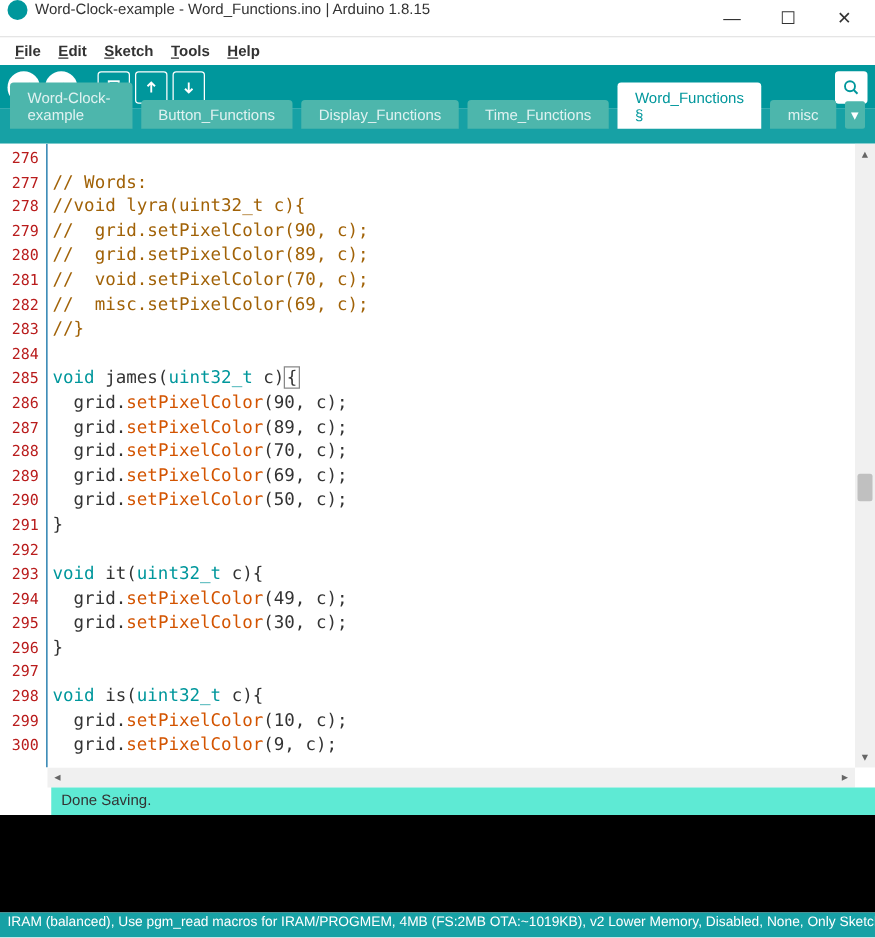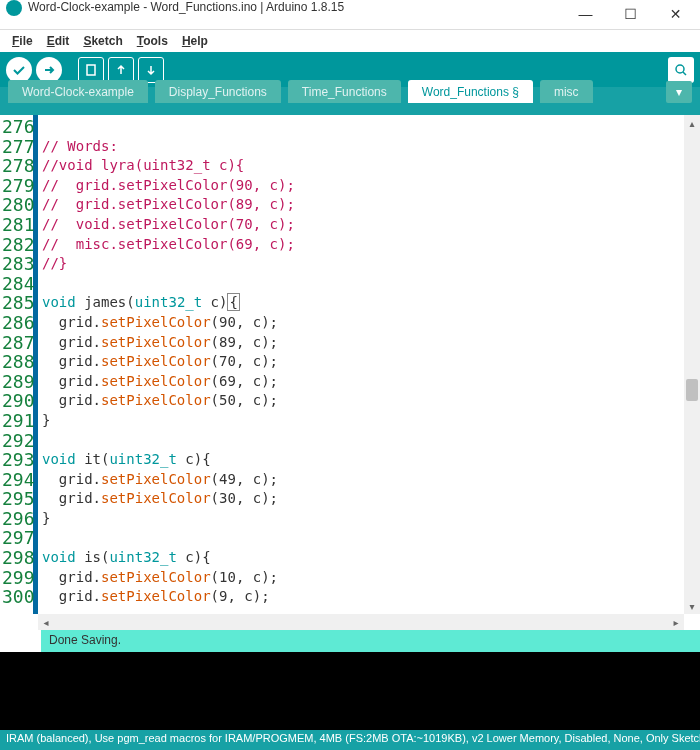--- a/index.html
+++ b/index.html
@@ -15,36 +15,36 @@
     .toolbar { height: 35px; background: #00979c; display: flex; align-items: center; padding: 0 6px; gap: 4px; }
     .tool-btn { width: 26px; height: 26px; border-radius: 50%; background: #fff; display: flex; align-items: center; justify-content: center; color: #00979c; }
     .tool-btn.square { border-radius: 3px; background: transparent; border: 1px solid #fff; color: #fff; }
     .tool-spacer { flex: 1; }
     .tool-monitor { width: 26px; height: 26px; background: #fff; border-radius: 3px; display: flex; align-items: center; justify-content: center; color: #00979c; font-size: 14px; }
     .tabs { height: 28px; background: #17a1a5; display: flex; align-items: flex-end; padding: 12px 8px; gap: 7px; }
     .tab { padding: 5px 14px 4px; background: #4db6ac; color: #e0f2f1; font-size: 12px; border-radius: 3px 3px 0 0; cursor: pointer; }
     .tab.active { background: #fff; color: #00979c; }
     .tab-arrow { margin-left: auto; width: 26px; height: 22px; background: #4db6ac; display: flex; align-items: center; justify-content: center; color: #fff; border-radius: 2px; }
     .editor { flex: 1; display: flex; background: #fff; overflow: hidden; position: relative; }
-    .gutter { width: 38px; background: #fff; text-align: right; padding: 2px 6px 2px 2px; color: #15803d; font-family: "Consolas", monospace; font-size: 18px; line-height: 19.6px; border-right: 5px solid #0369a1; }
+    .gutter { width: 38px; background: #fff; text-align: right; padding: 2px 6px 2px 2px; color: #b91c1c; font-family: "Consolas", monospace; font-size: 12px; line-height: 19.6px; border-right: 1px solid #0369a1; }
     .code { flex: 1; padding: 2px 4px; font-family: "Consolas", monospace; font-size: 14px; line-height: 19.6px; color: #333; white-space: pre; overflow: hidden; }
     .vscroll { width: 16px; background: #f0f0f0; display: flex; flex-direction: column; }
     .vscroll-arrow { height: 16px; display: flex; align-items: center; justify-content: center; font-size: 10px; color: #666; background: #f0f0f0; }
     .vscroll-track { flex: 1; position: relative; }
     .vscroll-thumb { position: absolute; left: 2px; right: 2px; top: 53%; height: 22px; background: #c0c0c0; border-radius: 2px; }
     .hscroll { height: 16px; background: #f0f0f0; display: flex; margin: 0 16px 0 38px; }
     .hscroll-arrow { width: 16px; display: flex; align-items: center; justify-content: center; font-size: 10px; color: #666; }
     .hscroll-track { flex: 1; }
     .status { height: 22px; background: #5eead4; color: #333; font-size: 12px; padding: 3px 8px; margin-left: 41px; }
     .console { height: 78px; background: #000; }
     .footer { height: 20px; background: #17a1a5; color: #fff; font-size: 11px; padding: 2px 6px; white-space: nowrap; overflow: hidden; }
     .kw { color: #00979c; }
     .type { color: #00979c; }
     .fn { color: #d35400; }
-    .comment { color: #be185d; text-align: center; }
+    .comment { color: #a16207; text-align: center; }
     .brace-hl { border: 1px solid #888; padding: 0 1px; }
   </style>
 </head>
 <body>
 
 <div class="titlebar">
   <div class="titlebar-icon"></div>
   <div class="titlebar-text">Word-Clock-example - Word_Functions.ino | Arduino 1.8.15</div>
   <div class="win-controls">
     <div class="win-btn">—</div>
@@ -92,20 +92,21 @@
   <div class="tool-monitor">
       <svg width="14" height="14" viewBox="0 0 14 14">
         <circle cx="6" cy="6" r="4" stroke="#00979c" stroke-width="1.5" fill="none"></circle>
         <path d="M9 9 L12 12" stroke="#00979c" stroke-width="1.5"></path>
       </svg>
     </div>
 </div>
 
 <div class="tabs">
   <div class="tab">Word-Clock-example</div>
+  <div class="tab">Button_Functions</div>
   <div class="tab">Display_Functions</div>
   <div class="tab">Time_Functions</div>
   <div class="tab active">Word_Functions §</div>
   <div class="tab">misc</div>
   <div class="tab-arrow">▾</div>
 </div>
 
 <div class="editor">
   <div class="gutter" id="gutter">276
 277

